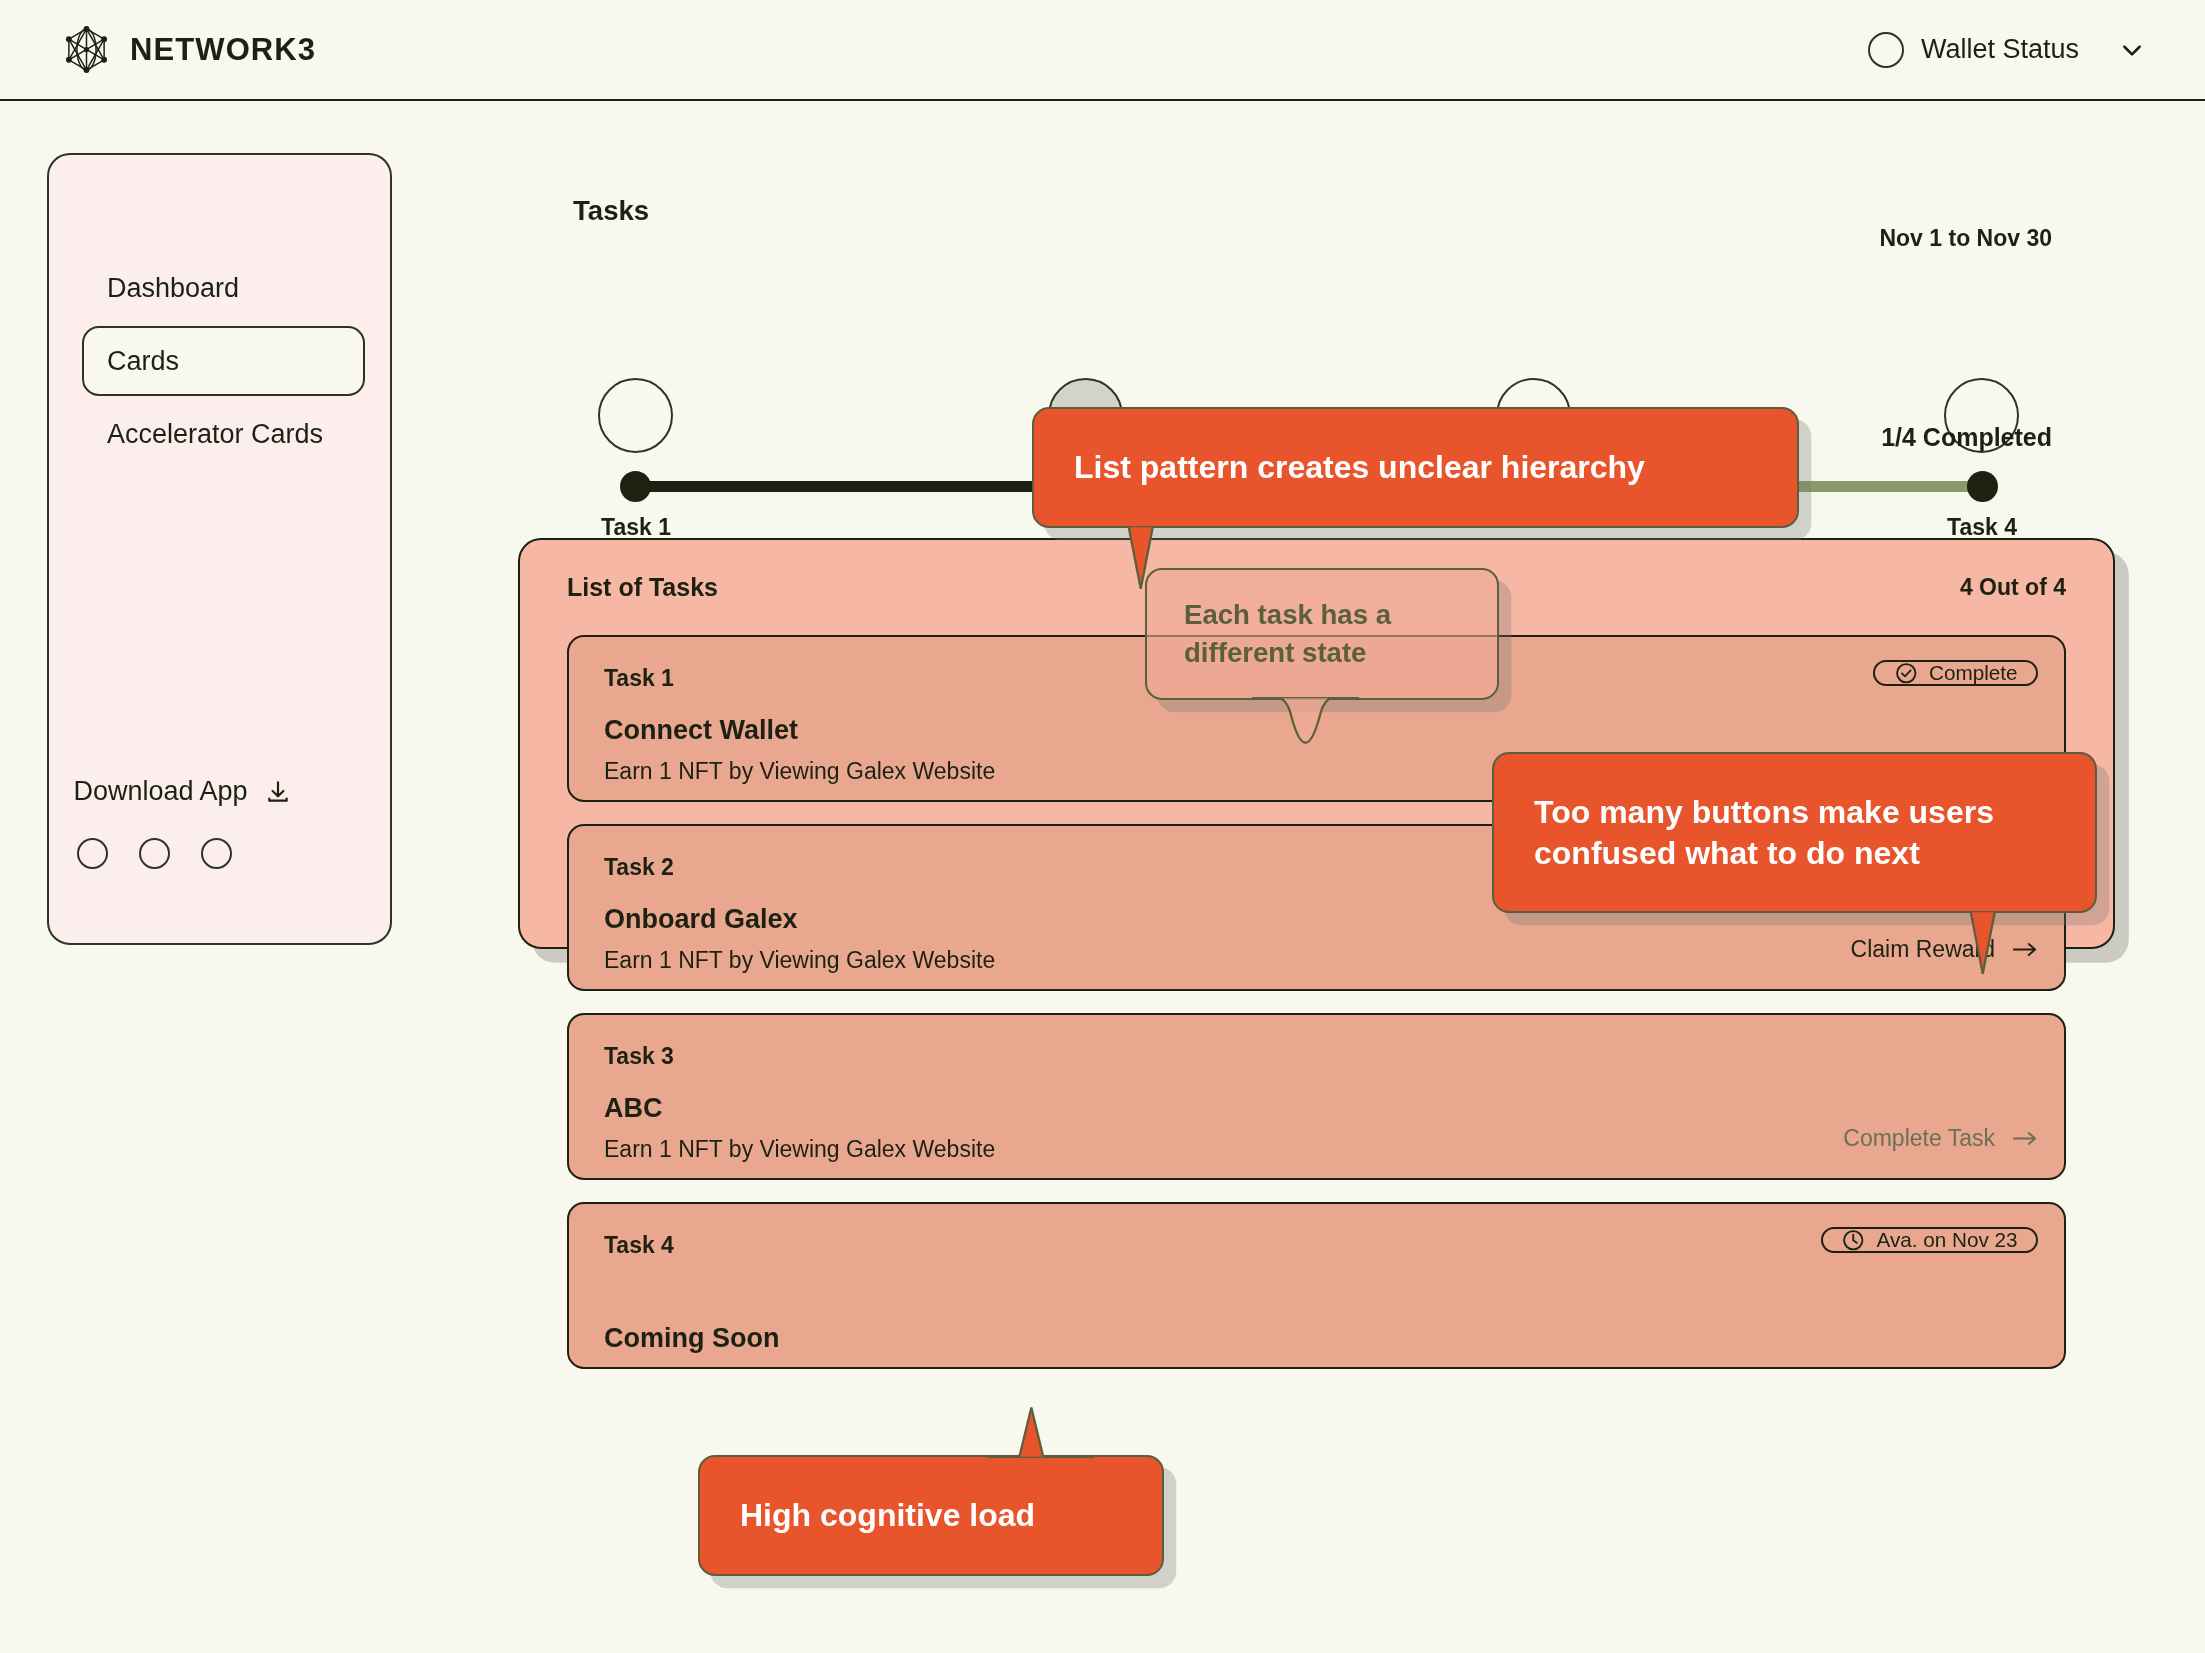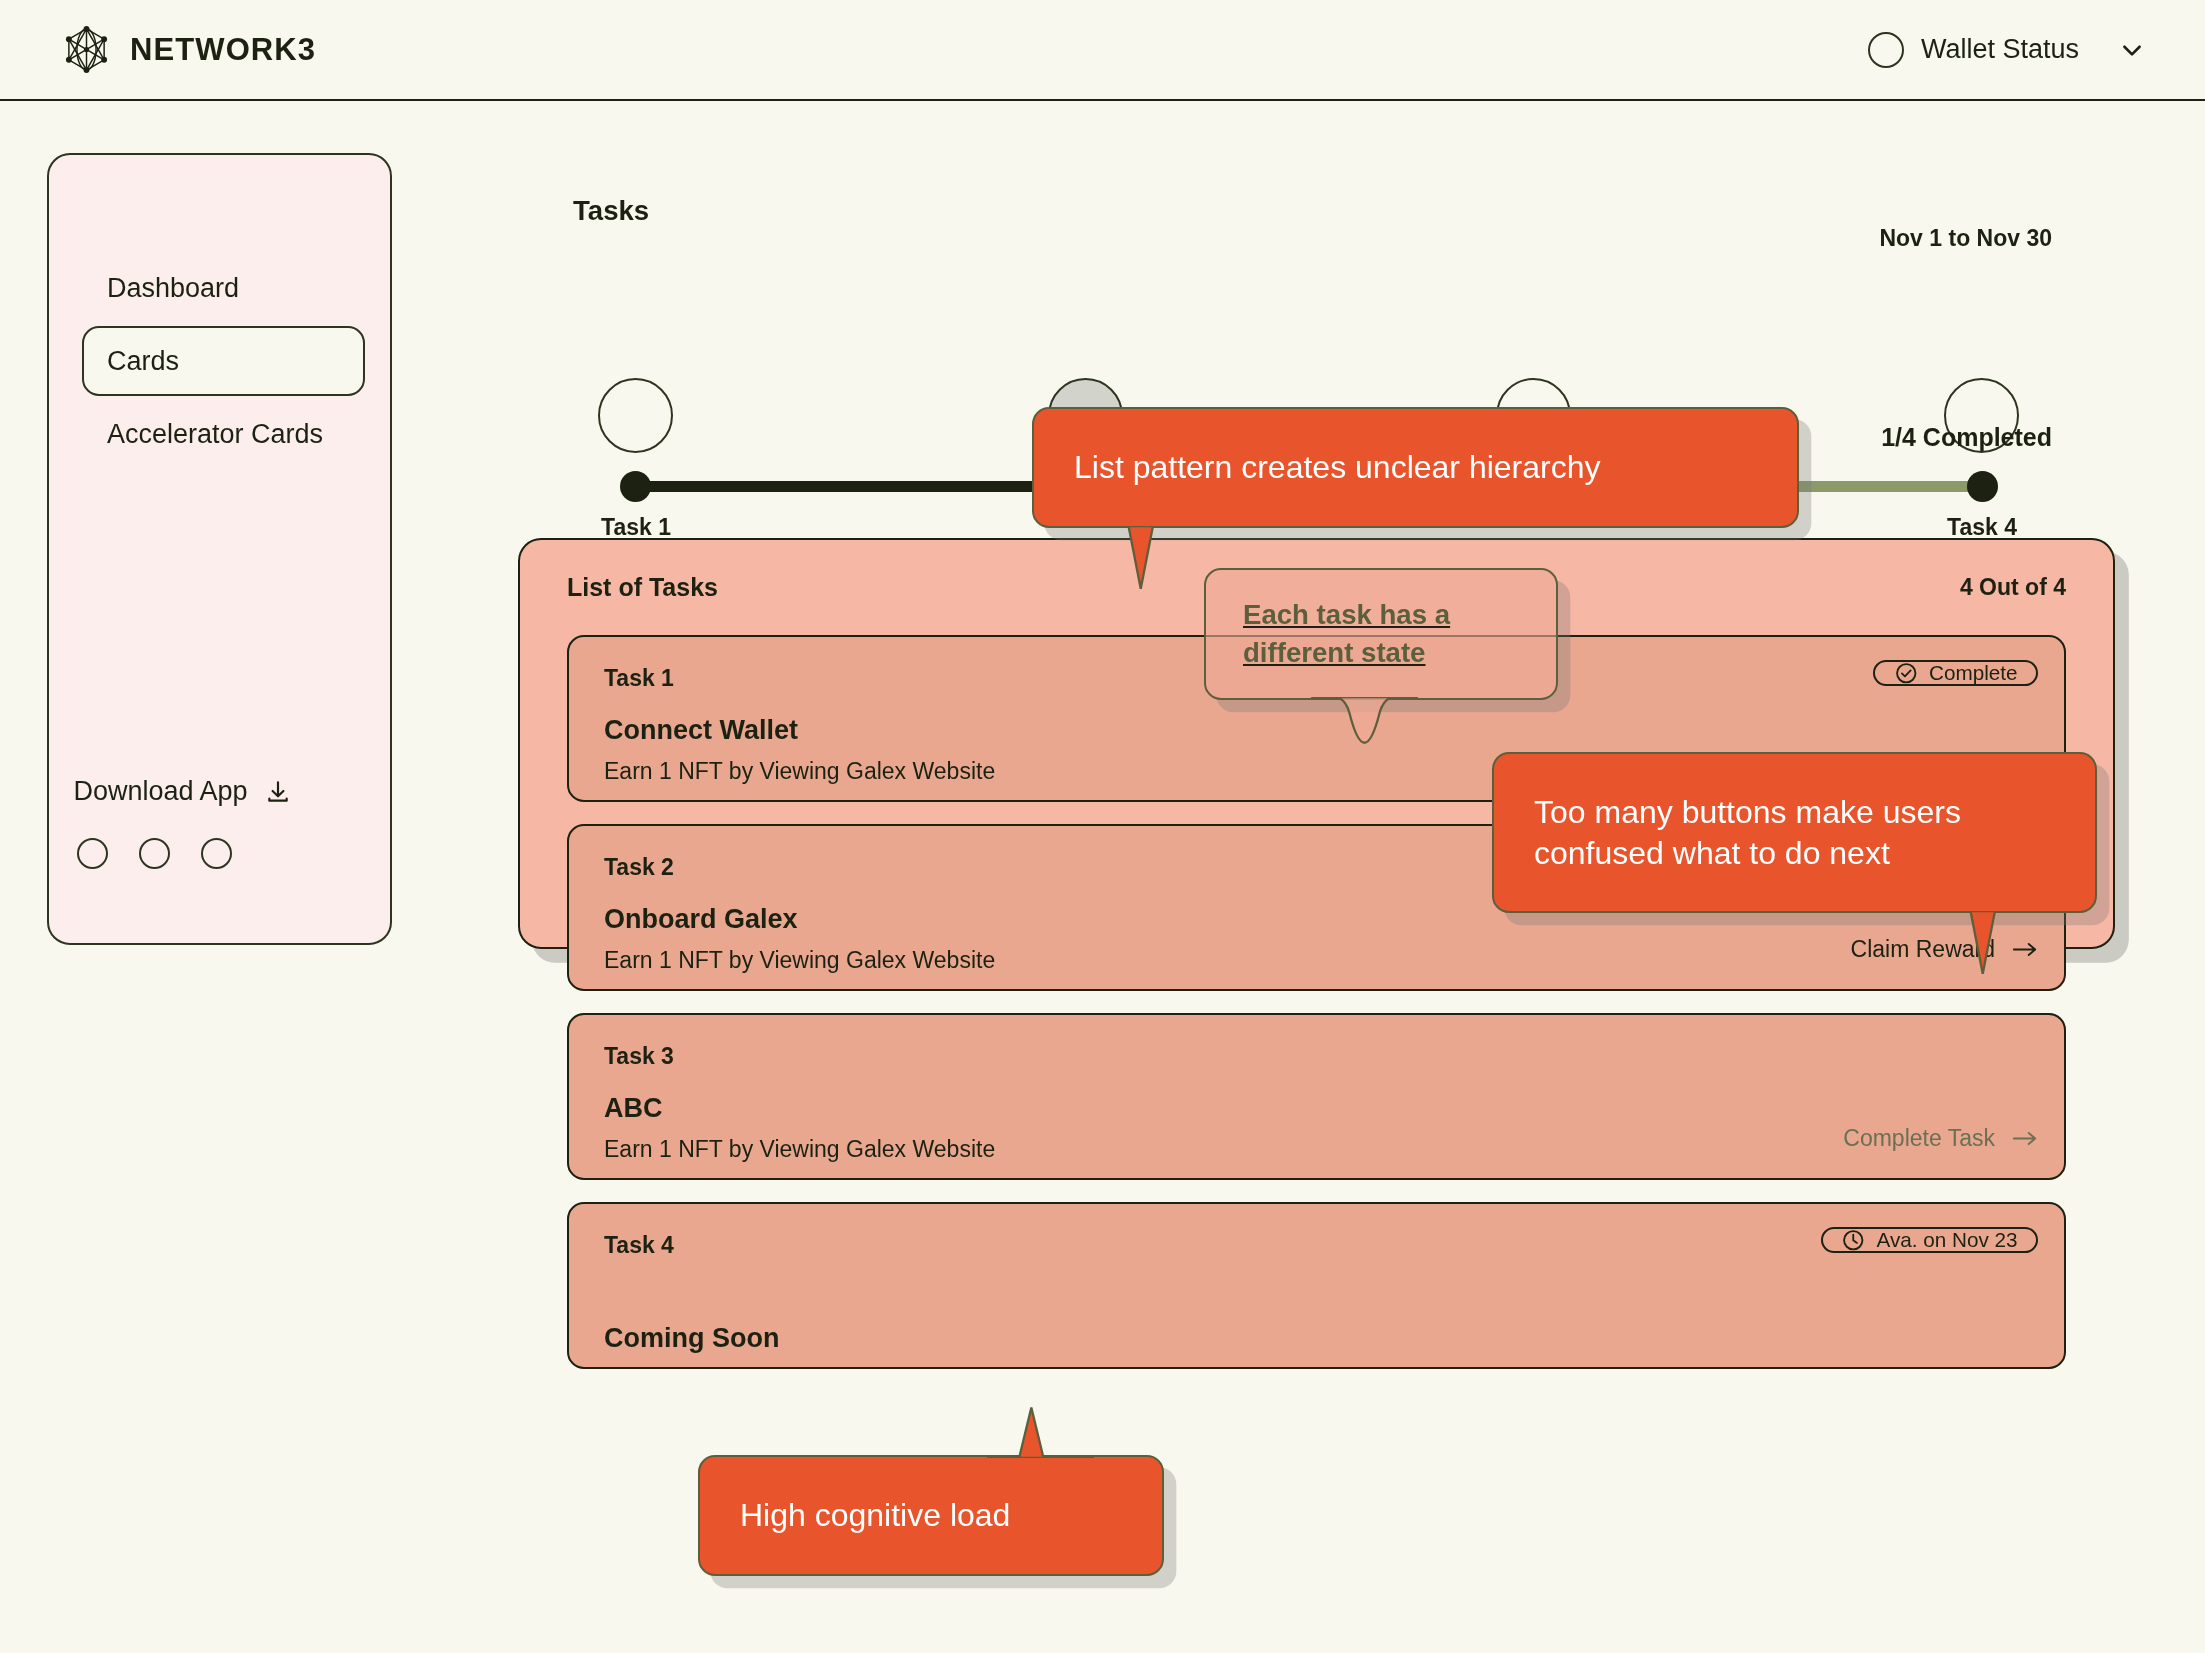--- a/index.html
+++ b/index.html
@@ -139,32 +139,32 @@
   .act svg { width: 26px; height: 17px; display: block; }
 
   
   .callout { position: absolute; }
   .callout .bubble {
     position: relative; border: 2.3px solid #5C5F3C; border-radius: 17px;
     display: flex; align-items: center; padding: 0 40px;
     box-shadow: 12.3px 12.3px 0 rgba(120,120,120,0.30);
   }
   .callout.orange .bubble { background: #E8542B; }
-  .callout.orange .bubble .txt { color: #FFFFFF; font-size: 32px; font-weight: 400; line-height: 1.28; }
+  .callout.orange .bubble .txt { color: #FFFFFF; font-size: 32px; font-weight: 700; line-height: 1.28; }
   .callout.ghost .bubble { background: rgba(238,170,150,0.62); }
   .callout.ghost .bubble .txt { color: #5C5F3C; font-size: 27.6px; font-weight: 700; line-height: 1.38; }
 
   .tail { position: absolute; display: block; }
 
   
   #callout-hierarchy { left: 1032px; top: 407px; }
   #callout-hierarchy .bubble { width: 767px; height: 121px; }
   #callout-hierarchy .tail { left: 69px; top: 119px; width: 107px; height: 69px; }
 
-  #callout-states { left: 1204px; top: 568px; text-decoration: underline; }
+  #callout-states { left: 1145px; top: 568px; }
   #callout-states .bubble { width: 354px; height: 132px; padding: 0 37px; }
   #callout-states .tail { left: 107px; top: 129px; width: 107px; height: 61px; }
 
   #callout-buttons { left: 1492px; top: 752px; }
   #callout-buttons .bubble { width: 605px; height: 161px; }
   #callout-buttons .tail { right: 47px; top: 159px; width: 107px; height: 69px; }
 
   #callout-load { left: 698px; top: 1455px; }
   #callout-load .bubble { width: 466px; height: 121px; }
   #callout-load .tail { left: 289px; top: -49px; width: 107px; height: 52px; }

